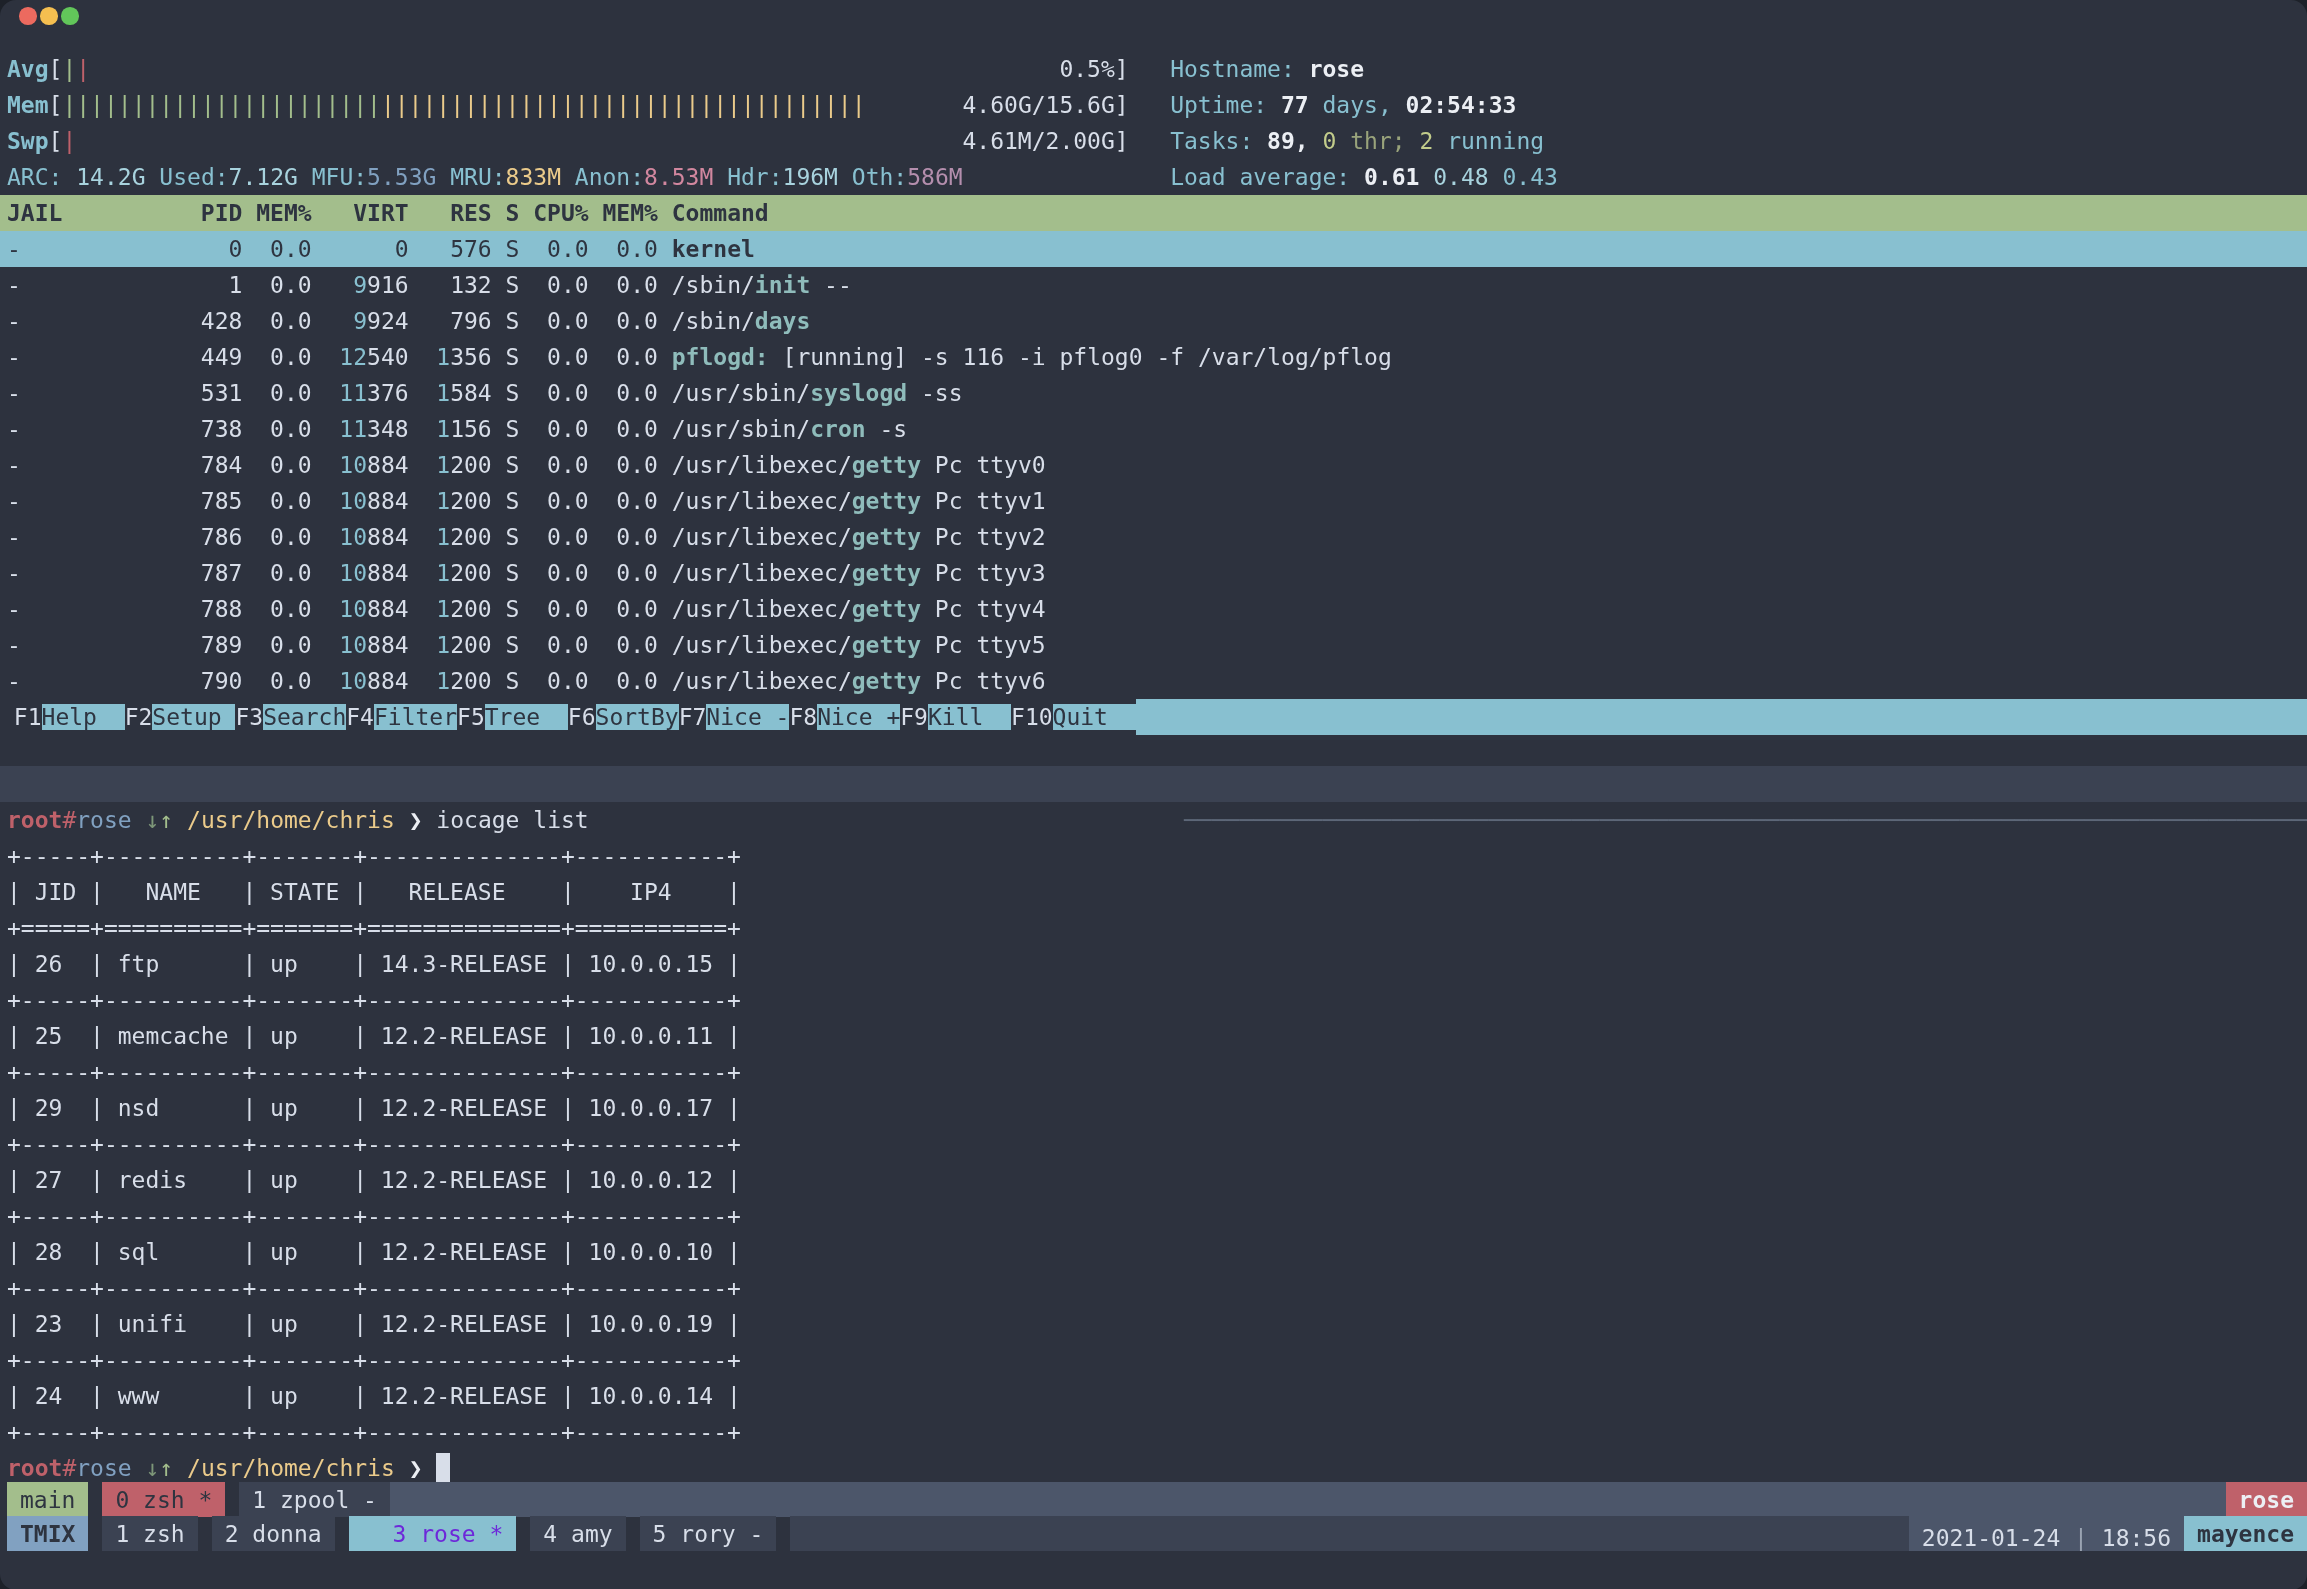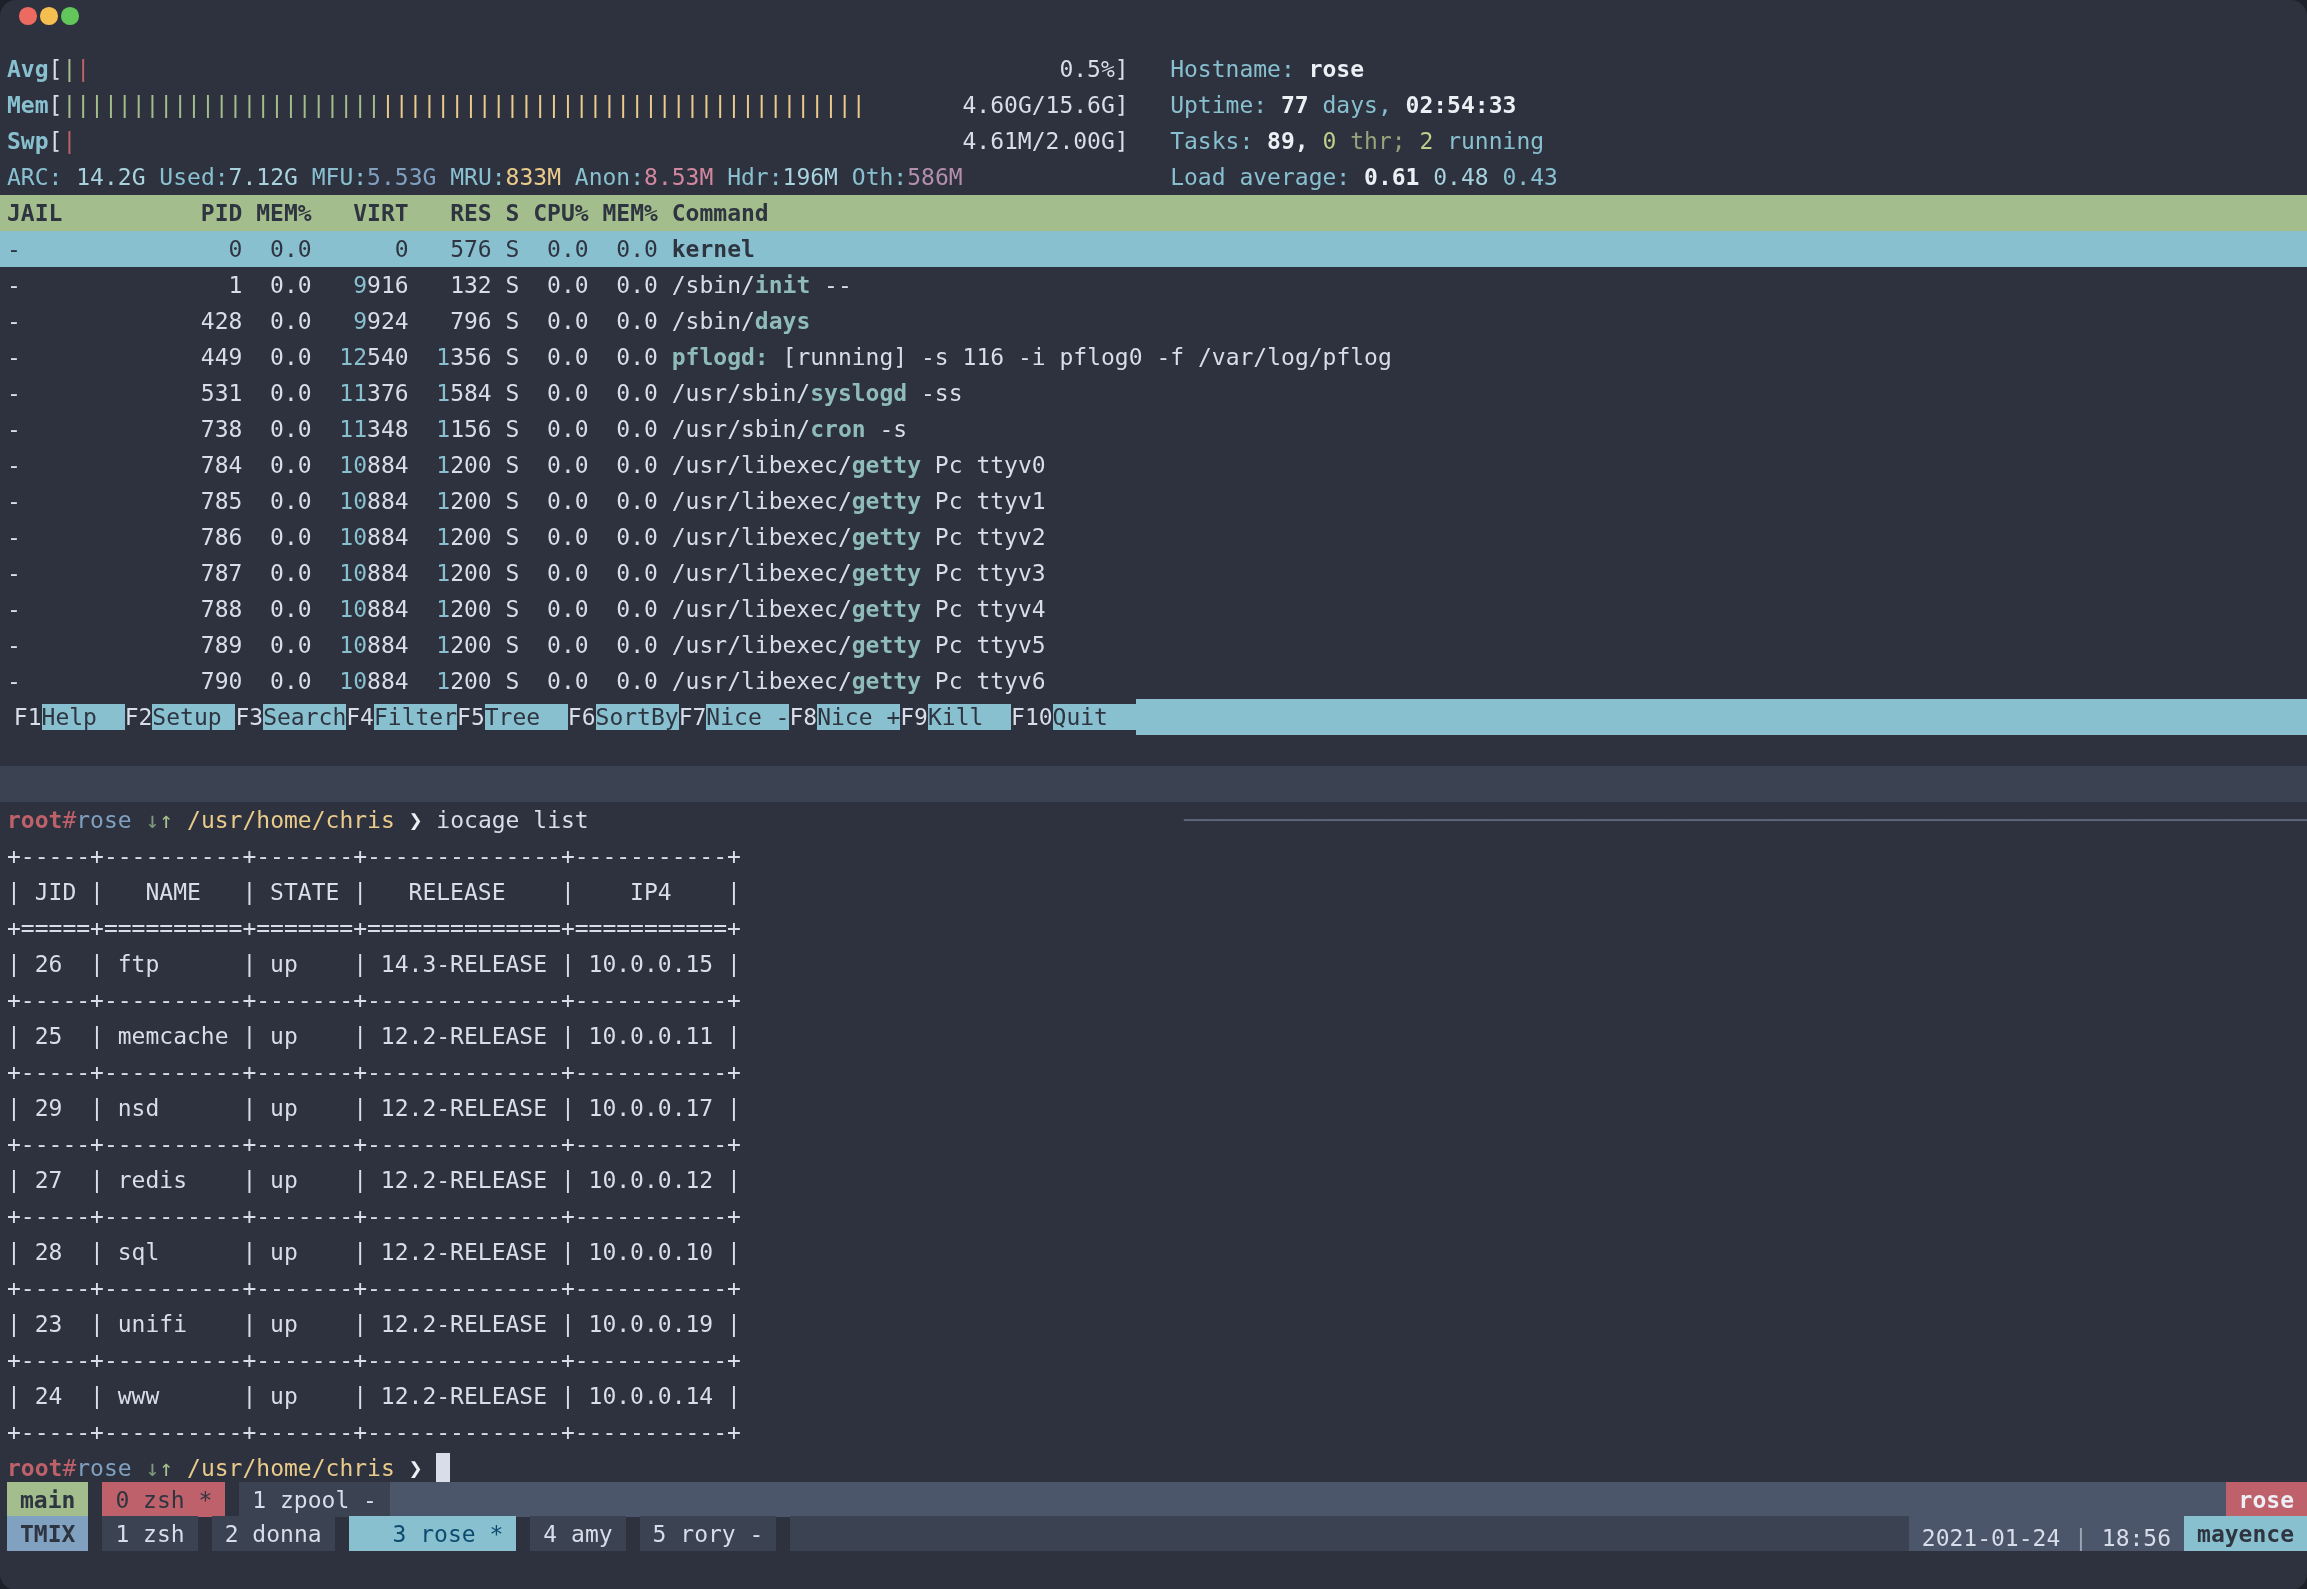--- a/index.html
+++ b/index.html
@@ -19,25 +19,25 @@
   .sel span{color:#2e3440 !important;}
   .fbar{display:flex;height:36px;line-height:36px;white-space:pre;background:var(--bg);}
   .fkey{color:var(--fg);background:var(--bg);}
   .flabel{color:#2e3440;background:var(--cyan);}
   .ffill{flex:1;background:var(--cyan);}
   .separator{position:absolute;left:0;right:0;height:36px;line-height:36px;background:var(--bg_alt);white-space:pre;}
   .separator .dashes{position:absolute;left:calc(85ch + 7px);color:var(--sepline);}
   .statusrow{position:absolute;left:0;right:0;height:35px;display:flex;align-items:stretch;padding-left:7px;font-size:23px;}
   .seg{display:flex;align-items:center;padding:0 13px;margin-right:14px;white-space:pre;}
   .seg:last-child{margin-right:0;}
-  .sty-green{background:var(--green);color:#2e3440;font-weight:700;}
+  .sty-green{background:var(--green);color:#2e3440;font-weight:400;}
   .sty-red{background:var(--red);color:#2e3440;}
   .sty-dim{background:var(--bg_alt);color:var(--fg);}
   .sty-blue{background:var(--blue);color:#2e3440;font-weight:700;}
-  .sty-cyan{background:var(--cyan);color:#0c4a6e;padding-left:44px;}
+  .sty-cyan{background:var(--cyan);color:#6d28d9;padding-left:44px;}
   .sty-date{background:var(--dim);color:var(--fg);margin-right:0;align-items:flex-end;}
   .sty-redbadge{background:var(--red);color:var(--white);font-weight:700;margin-right:0;}
   .sty-cyanbadge{background:var(--cyan);color:#2e3440;font-weight:700;margin-right:0;}
   .filler1{flex:1;background:var(--dim);margin-right:0;}
   .filler2{flex:1;background:var(--bg_alt);margin-right:0;}
   .nogap{margin-right:0;}
   .cursor{display:inline-block;width:1ch;height:30px;background:var(--fg);vertical-align:middle;margin-bottom:3.5px;}
   .b{font-weight:700;}
   .r-fg{color:var(--fg)} .r-white{color:var(--white)} .r-white_b{color:var(--white);font-weight:700}
   .r-cyan{color:var(--cyan)} .r-cyan_bright{color:var(--cyan_bright)}

